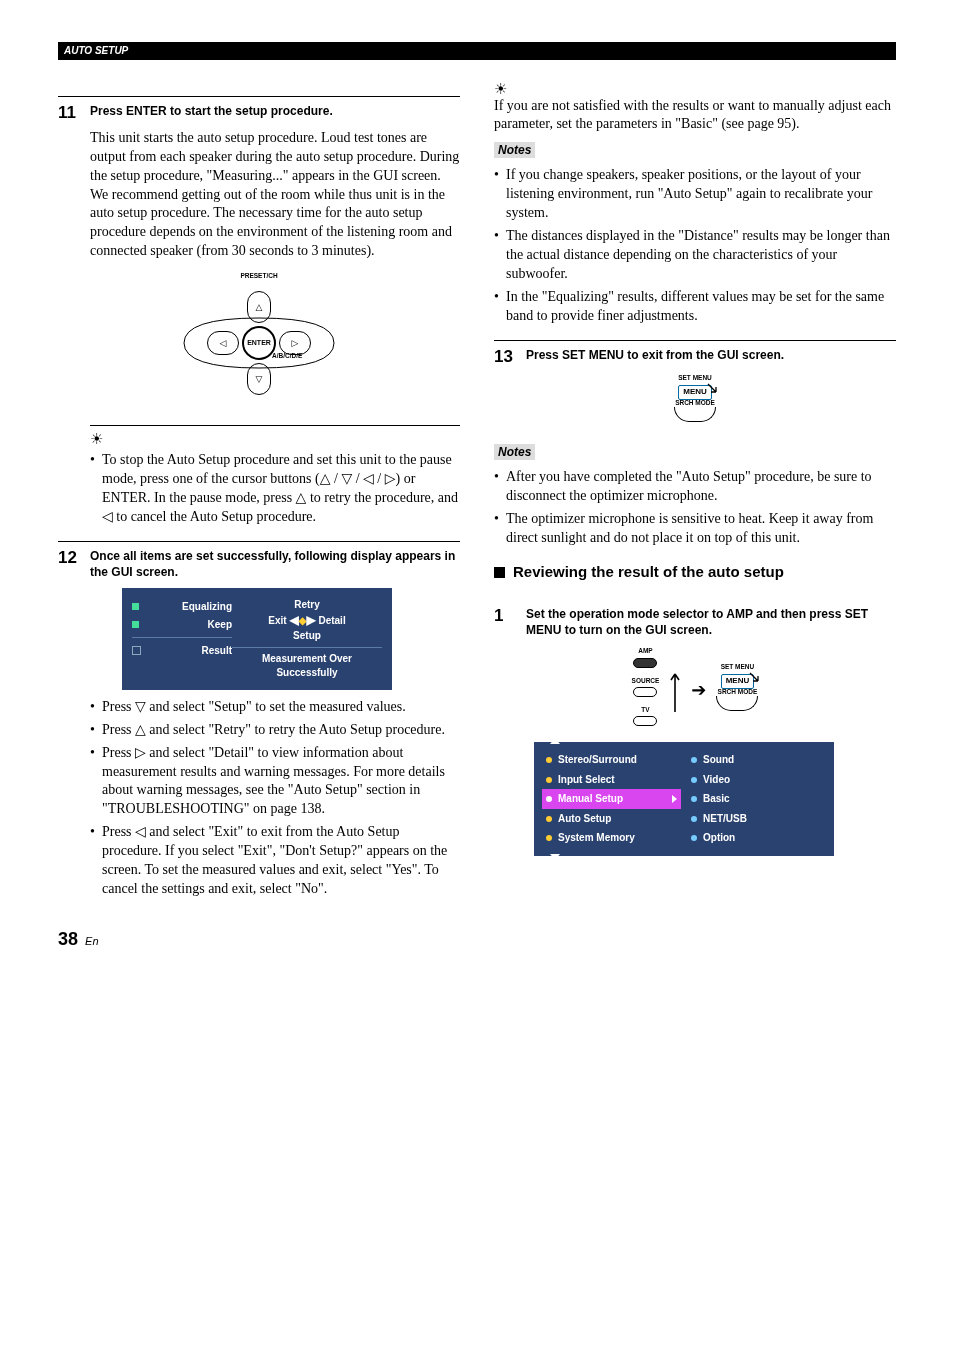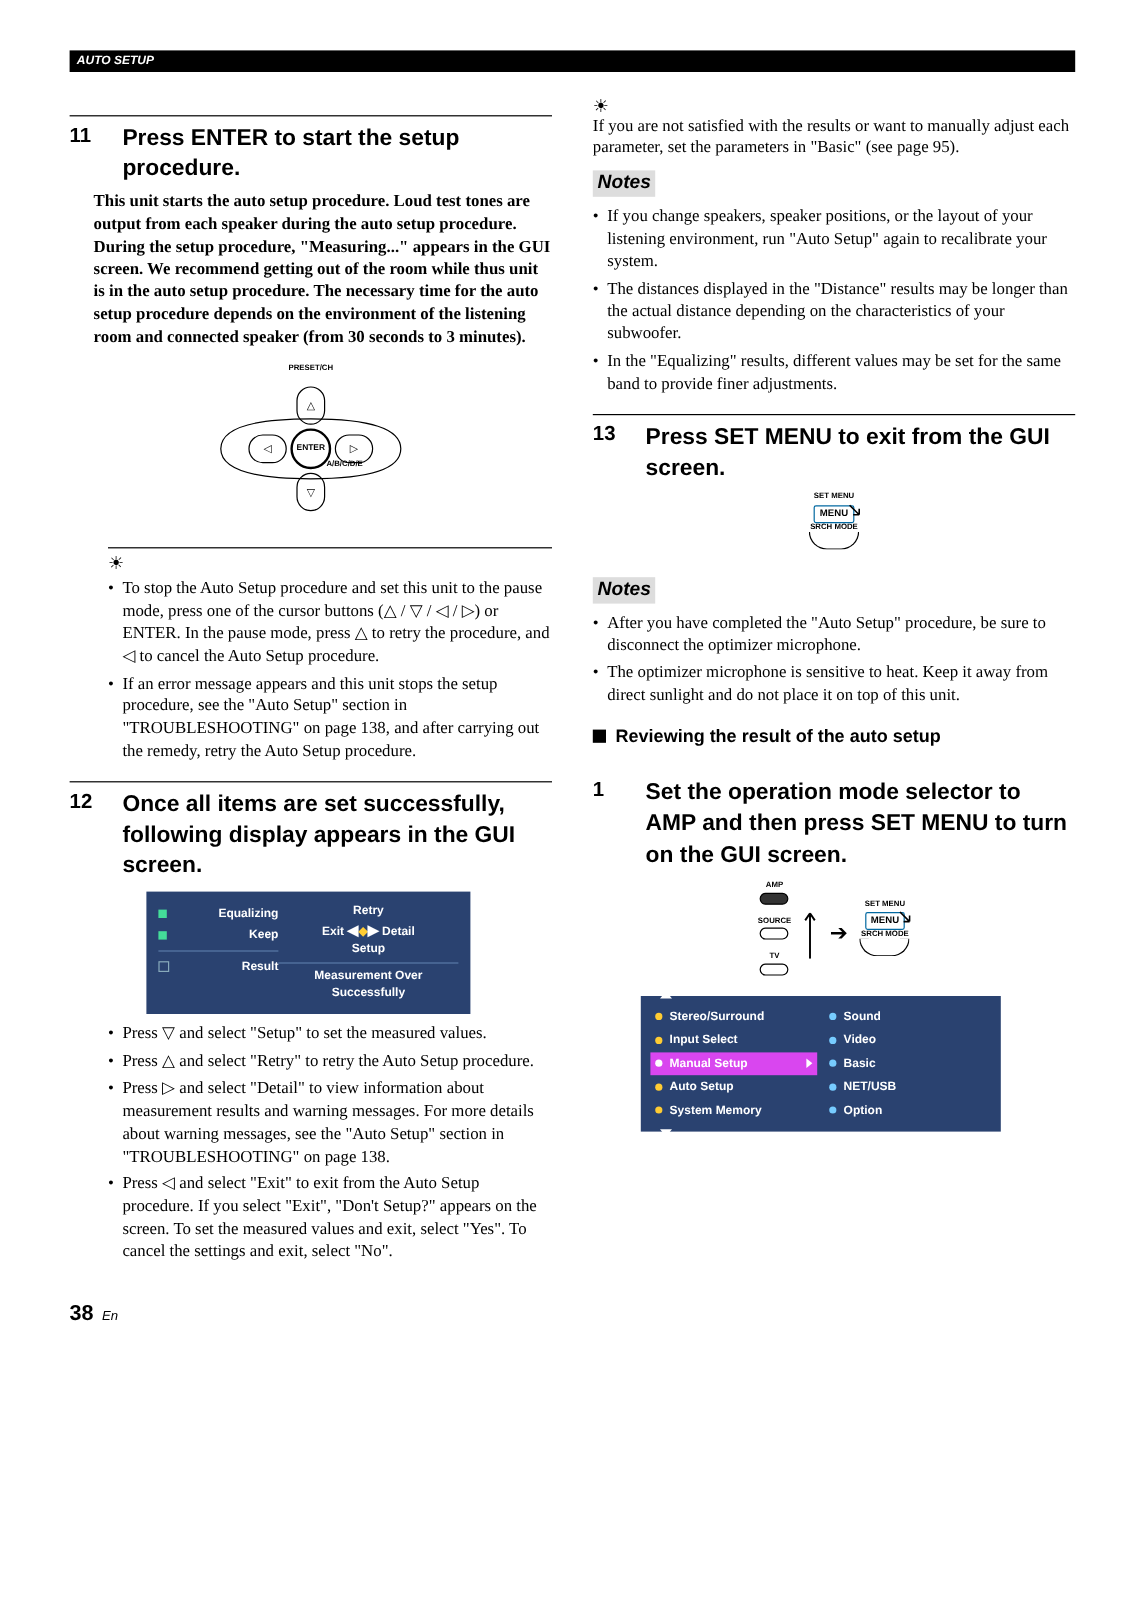--- a/index.html
+++ b/index.html
@@ -11,25 +11,25 @@
     width: 954px;
     box-sizing: border-box;
     color: #000;
   }
   .hdr-bar { background: #000; color: #fff; font-family: Arial, sans-serif; font-size: 10px; font-weight: bold; font-style: italic; padding: 2px 6px; margin-bottom: 22px; }
   .cols { display: flex; gap: 34px; }
   .col { flex: 1; min-width: 0; }
   .step { border-top: 1px solid #000; padding-top: 6px; margin-top: 14px; }
   .step-row { display: flex; align-items: flex-start; }
   .step-num { font-family: Arial, sans-serif; font-weight: bold; font-size: 17px; margin-right: 10px; line-height: 1.2; min-width: 22px; }
-  .step-head { font-family: Arial, sans-serif; font-weight: bold; font-size: 19px; line-height: 1.35; margin-left: 12px; }
-  .body { margin-left: 20px; margin-top: 6px; font-weight: bold; }
+  .step-head { font-family: Arial, sans-serif; font-weight: bold; font-size: 12px; line-height: 1.35; }
+  .body { margin-left: 32px; margin-top: 6px; }
   .tip { border-top: 1px solid #000; margin: 10px 0 0 32px; padding-top: 6px; }
   .hint { font-size: 15px; letter-spacing: -1px; line-height: 1; }
-  .notes-title { background: #ddd; font-family: Arial, sans-serif; font-style: italic; font-weight: bold; font-size: 16px; display: inline-block; padding: 0 4px; margin: 8px 0 4px 0; }
+  .notes-title { background: #ddd; font-family: Arial, sans-serif; font-style: italic; font-weight: bold; font-size: 12px; display: inline-block; padding: 0 4px; margin: 8px 0 4px 0; }
   ul.ul { list-style: none; margin: 4px 0 0 0; padding: 0; }
   ul.ul > li { position: relative; padding-left: 12px; margin-bottom: 4px; }
   ul.ul > li::before { content: "•"; position: absolute; left: 0; top: 0; }
   .sec-h { font-family: Arial, sans-serif; font-weight: bold; font-size: 15px; margin: 14px 0 2px 0; }
   .sqbox { display:inline-block; width:11px; height:11px; background:#000; vertical-align: -1px; margin-right: 8px; }
   .pg { font-family: Arial, sans-serif; font-weight: bold; font-size: 18px; margin-top: 24px; }
   .en { font-family: Arial, sans-serif; font-style: italic; font-size: 11px; font-weight: normal; margin-left: 2px; }
   .glyph { font-family: Arial, sans-serif; font-size: 12px; }
   
   .pad-wrap { width: 210px; margin: 12px auto; position: relative; height: 140px; }
@@ -109,21 +109,20 @@
           <path d="M 30 30 Q 30 5 105 5 Q 180 5 180 30 Q 180 55 105 55 Q 30 55 30 30" fill="none" stroke="#000" stroke-width="1"></path>
         </svg>
       </div>
       <div class="lbl-small" style="position:absolute;top:80px;left:118px;">A/B/C/D/E</div>
     </div>
 
     <div class="tip">
       <div class="hint">☀</div>
       <ul class="ul">
         <li>To stop the Auto Setup procedure and set this unit to the pause mode, press one of the cursor buttons (△ / ▽ / ◁ / ▷) or ENTER. In the pause mode, press △ to retry the procedure, and ◁ to cancel the Auto Setup procedure.</li>
-        <li>If an error message appears and this unit stops the setup procedure, see the "Auto Setup" section in "TROUBLESHOOTING" on page 138, and after carrying out the remedy, retry the Auto Setup procedure.</li>
       </ul>
     </div>
   </div>
 
   <div class="step">
     <div class="step-row">
       <div class="step-num">12</div>
       <div class="step-head">Once all items are set successfully, following display appears in the GUI screen.</div>
     </div>
 

